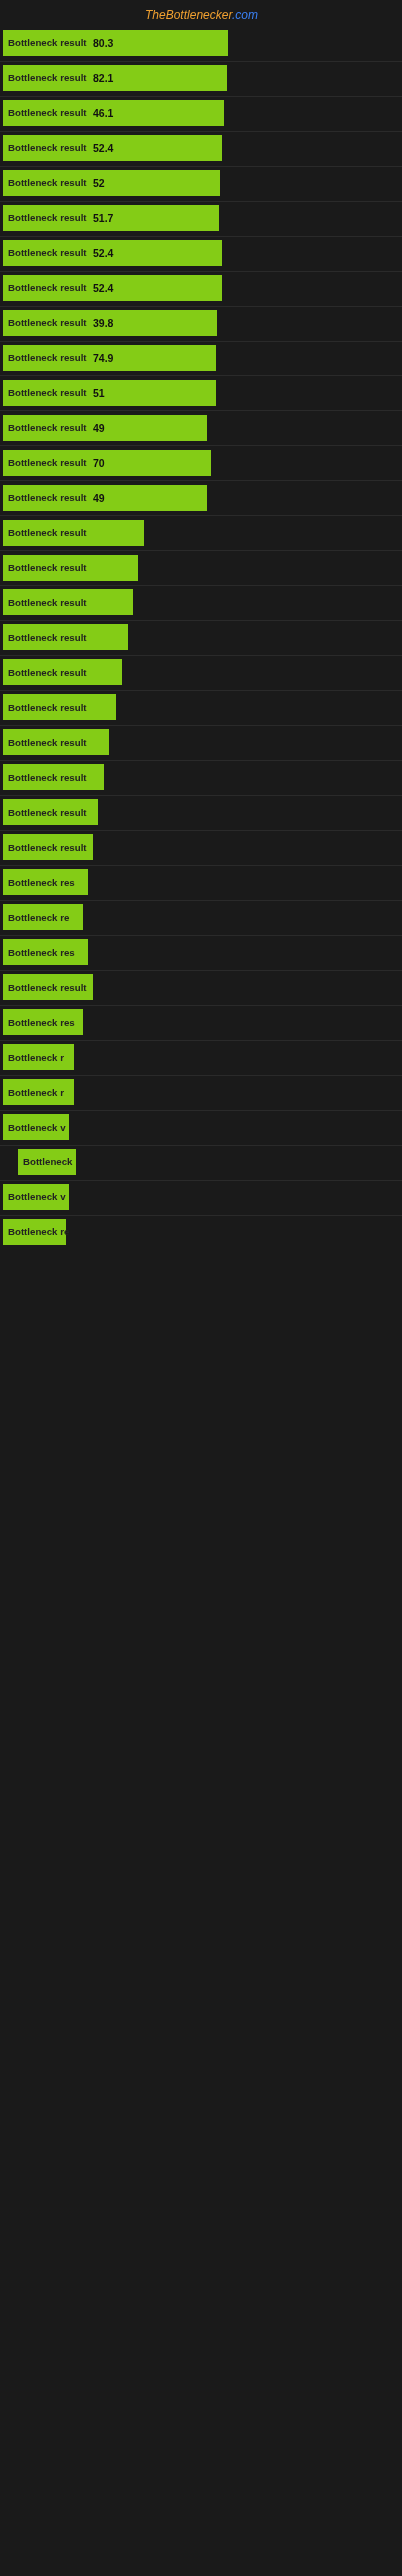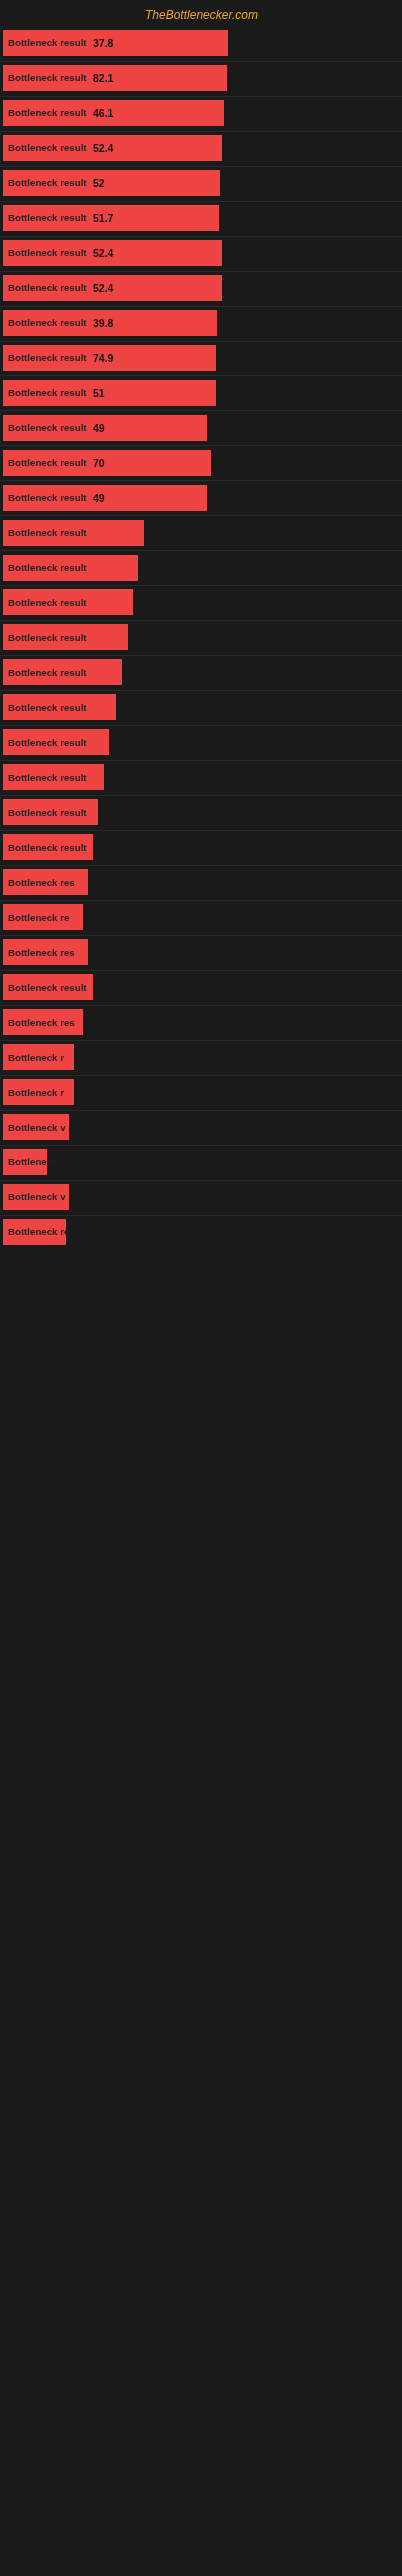--- a/index.html
+++ b/index.html
@@ -22,21 +22,21 @@
     }
     .bar-row {
       display: flex;
       align-items: center;
       margin: 0 0 1.6px 0;
       padding: 3.2px 0 3.2px 3.2px;
       min-height: 31px;
     }
     .bar {
       height: 26px;
-      background: #ef4444;
+      background: #84cc16;
       display: flex;
       align-items: center;
       padding-right: 21px;
       position: relative;
     }
     .bar-label {
       color: #222;
       font-size: 9.7px;
       font-weight: bold;
       white-space: nowrap;
@@ -53,29 +53,29 @@
       border: none;
       border-top: 0.8px solid #2a2a2a;
       margin: 0;
     }
   </style>
 </head>
 <body>
 
 <div class="header">
   <span>
-    <span>TheBottlenecker</span><span style="color:#eab308">.com</span>
+    <span>TheBottlenecker</span><span style="color:#3b82f6">.com</span>
   </span>
 </div>
 
 <div id="bar-chart">
 <div class="bar-row">
       <div class="bar" style="width: 225px;">
         <span class="bar-label">Bottleneck result</span>
-        <span class="bar-value">37.8</span>
+        <span class="bar-value">80.3</span>
       </div>
     </div>
     <hr class="row-separator">
     <div class="bar-row">
       <div class="bar" style="width: 224px;">
         <span class="bar-label">Bottleneck result</span>
         <span class="bar-value">82.1</span>
       </div>
     </div>
     <hr class="row-separator">
@@ -265,21 +265,21 @@
       </div>
     </div>
     <hr class="row-separator">
     <div class="bar-row">
       <div class="bar" style="width: 66px;">
         <span class="bar-label">Bottleneck v</span>
       </div>
     </div>
     <hr class="row-separator">
     <div class="bar-row">
-      <div class="bar" style="width: 44px;">
+      <div class="bar" style="width: 58px; margin-left: 15px;">
         <span class="bar-label">Bottleneck</span>
       </div>
     </div>
     <hr class="row-separator">
     <div class="bar-row">
       <div class="bar" style="width: 66px;">
         <span class="bar-label">Bottleneck v</span>
       </div>
     </div>
     <hr class="row-separator">

